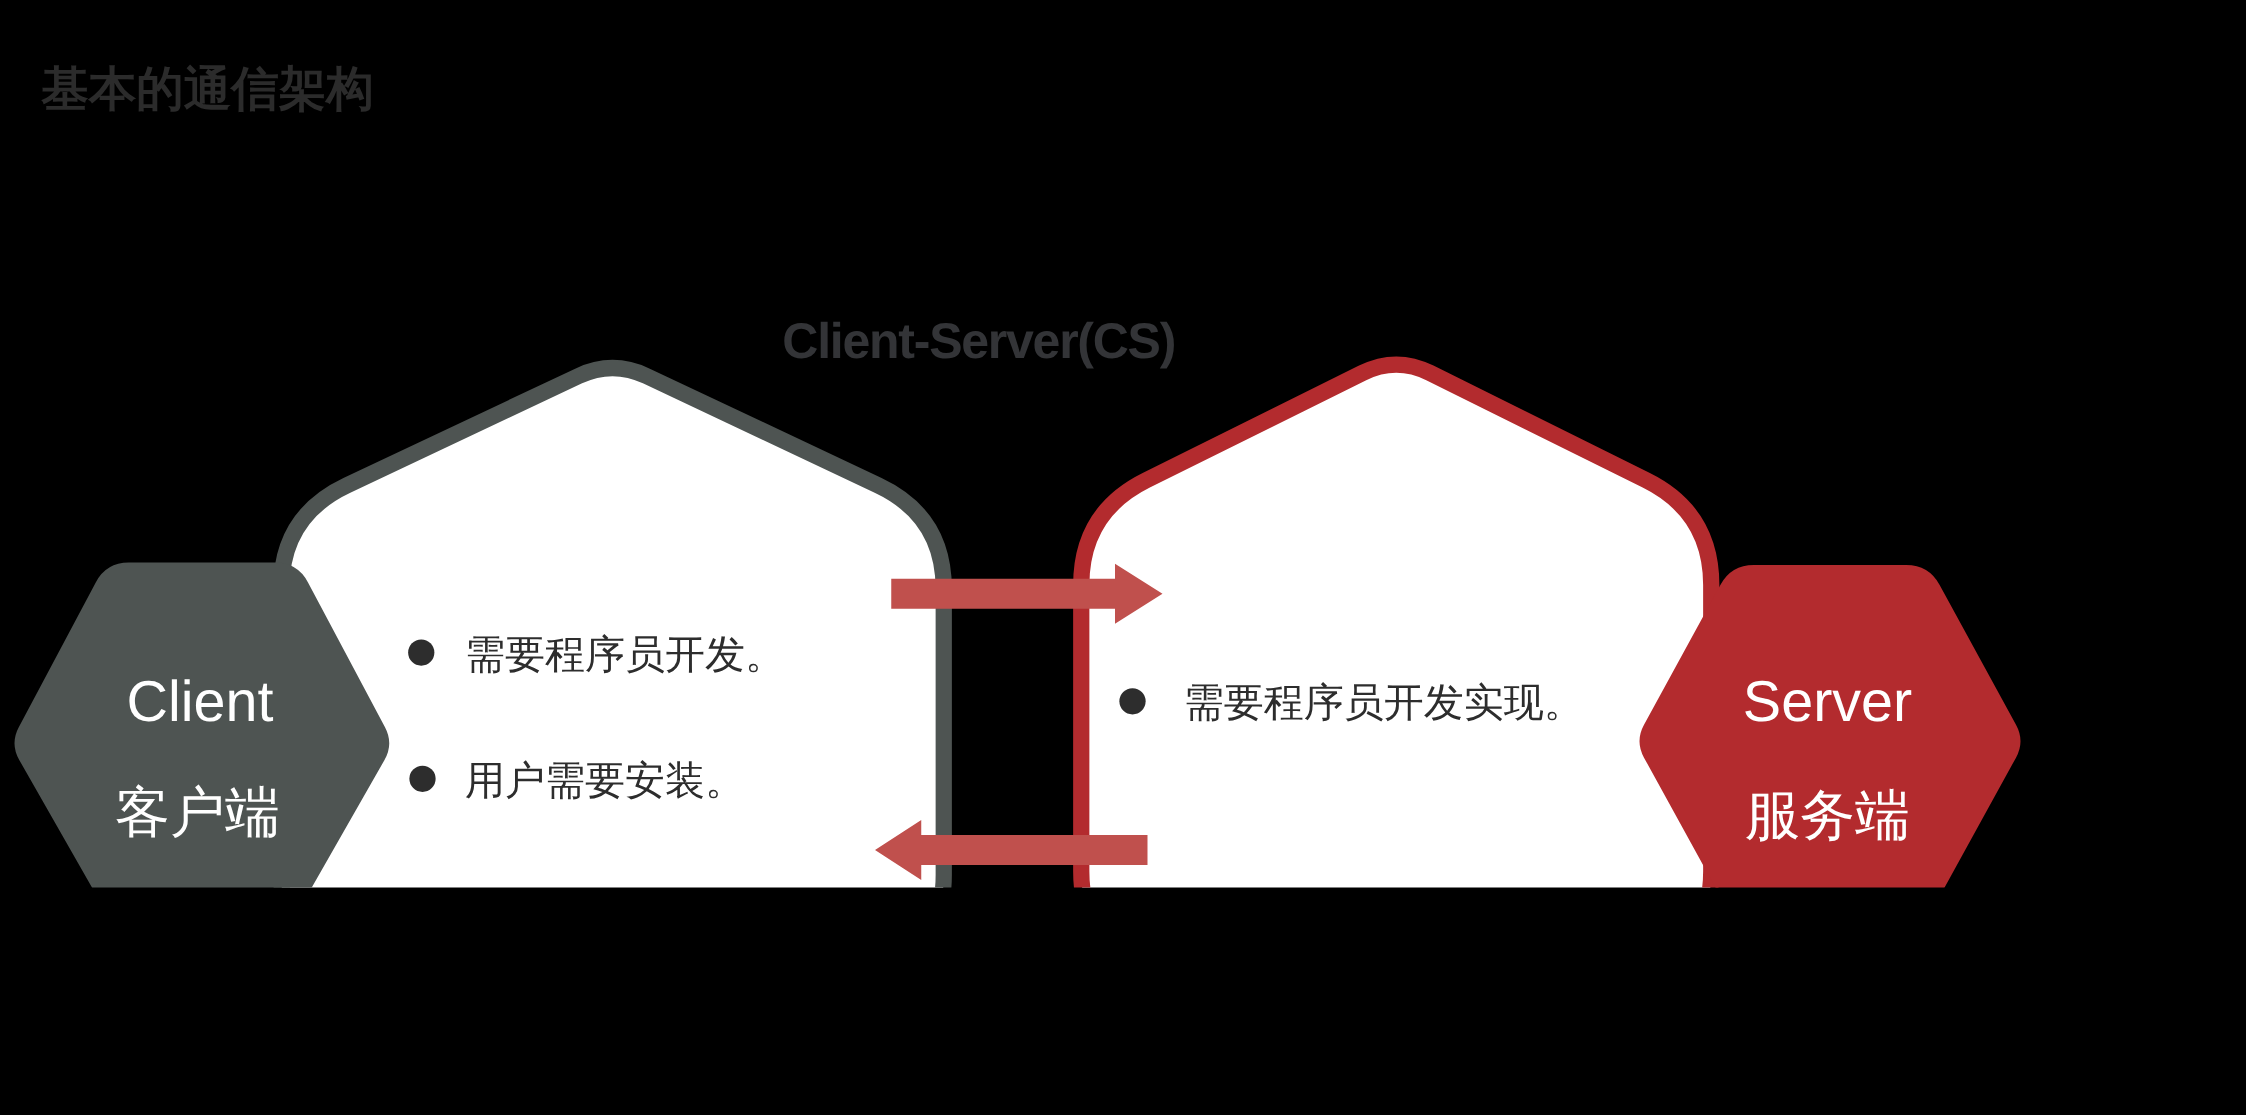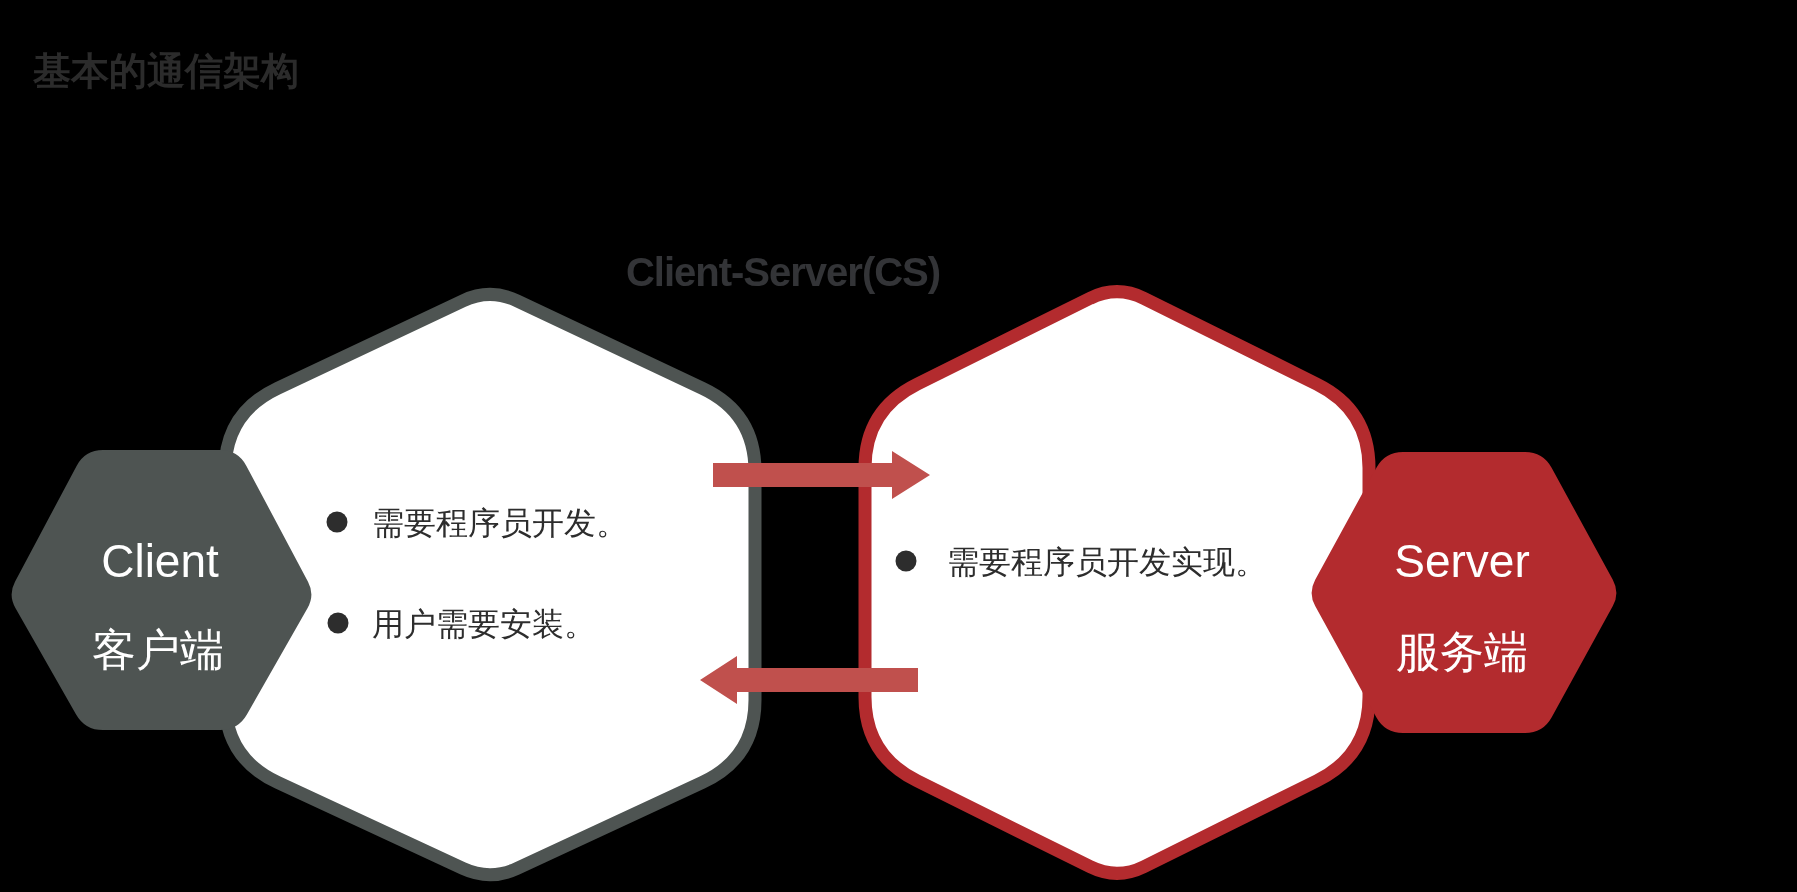--- a/index.html
+++ b/index.html
@@ -1,16 +1,16 @@
 <!DOCTYPE html>
 <html><head>
 <meta charset="utf-8">
 <style>
   html, body { margin: 0; padding: 0; background: #000; }
-  .stage { position: relative; width: 1797px; height: 892px; overflow: hidden; }
+  .stage { position: relative; width: 1797px; height: 710px; overflow: hidden; }
   svg { display: block; }
   text {
     font-family: "Liberation Sans", "DejaVu Sans", sans-serif;
   }
   .t-page   { font-size: 38px; font-weight: bold; }
   .t-cs     { font-size: 40px; font-weight: bold; letter-spacing: -1px; }
   .t-bullet { font-size: 32px; }
   .t-node-en { font-size: 46px; }
   .t-node-zh { font-size: 44px; }
   .hex-box  { stroke-width: 13px; stroke-linejoin: round; }

